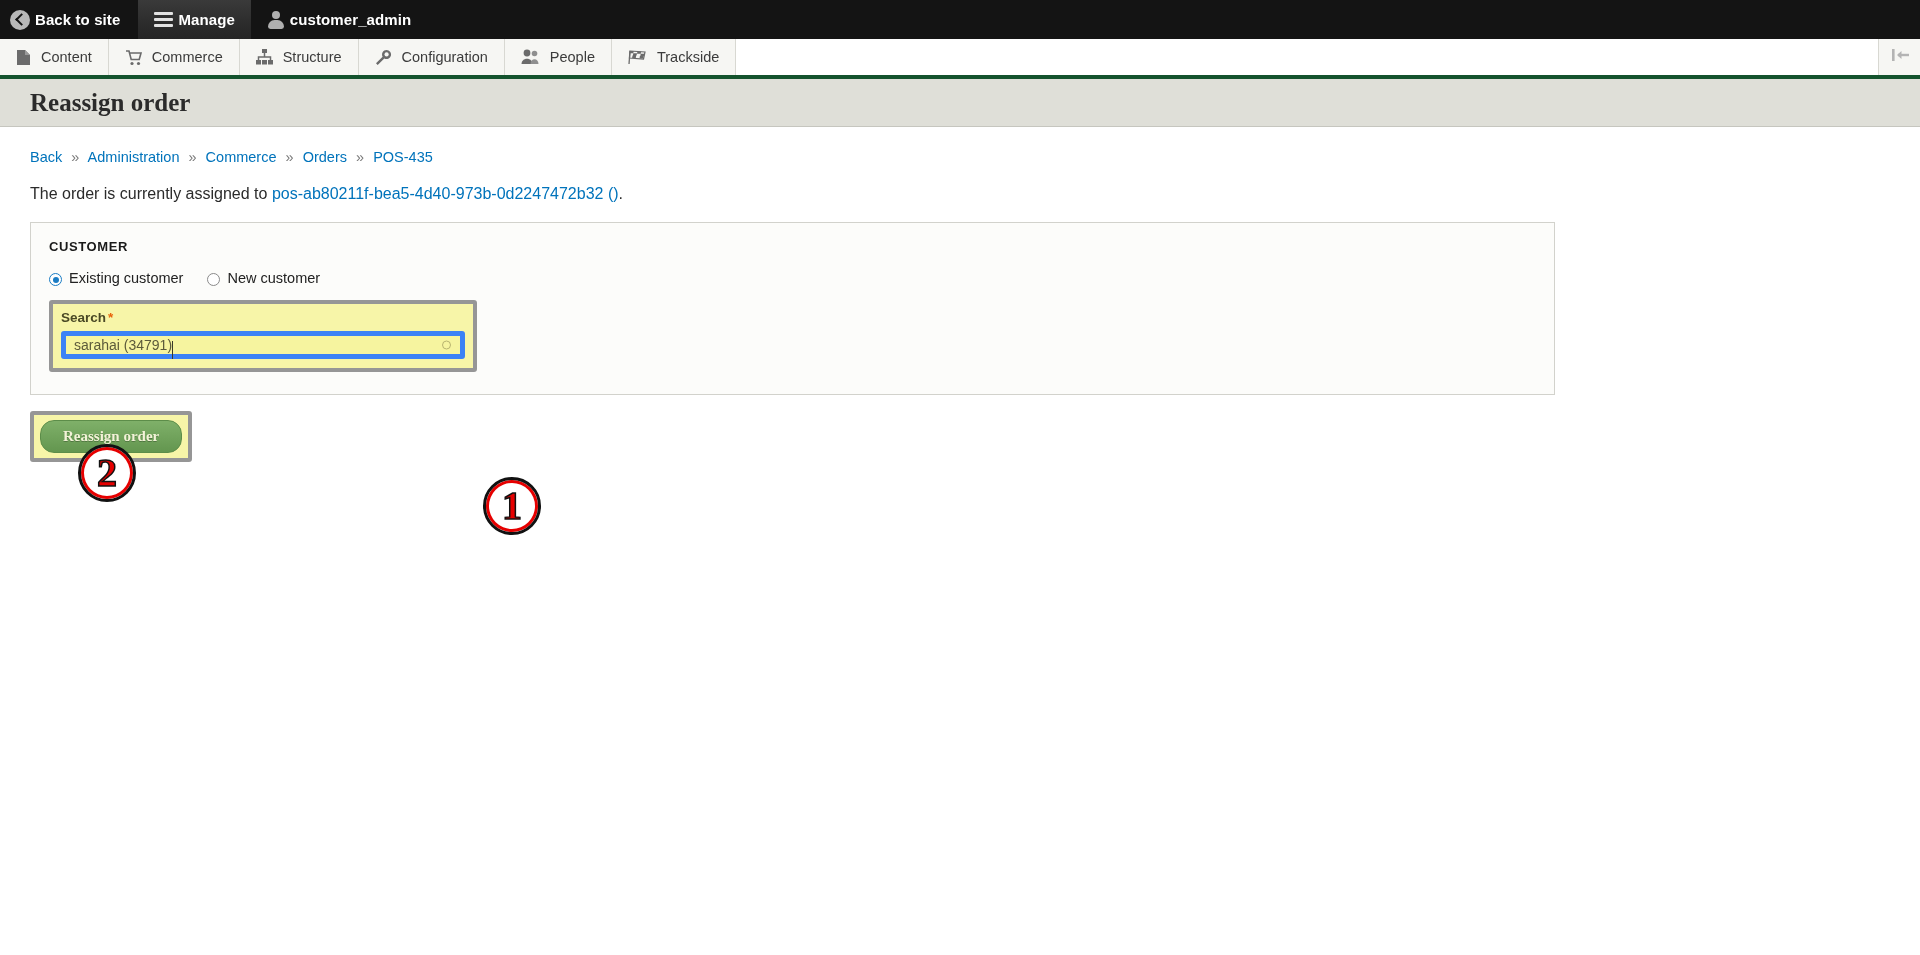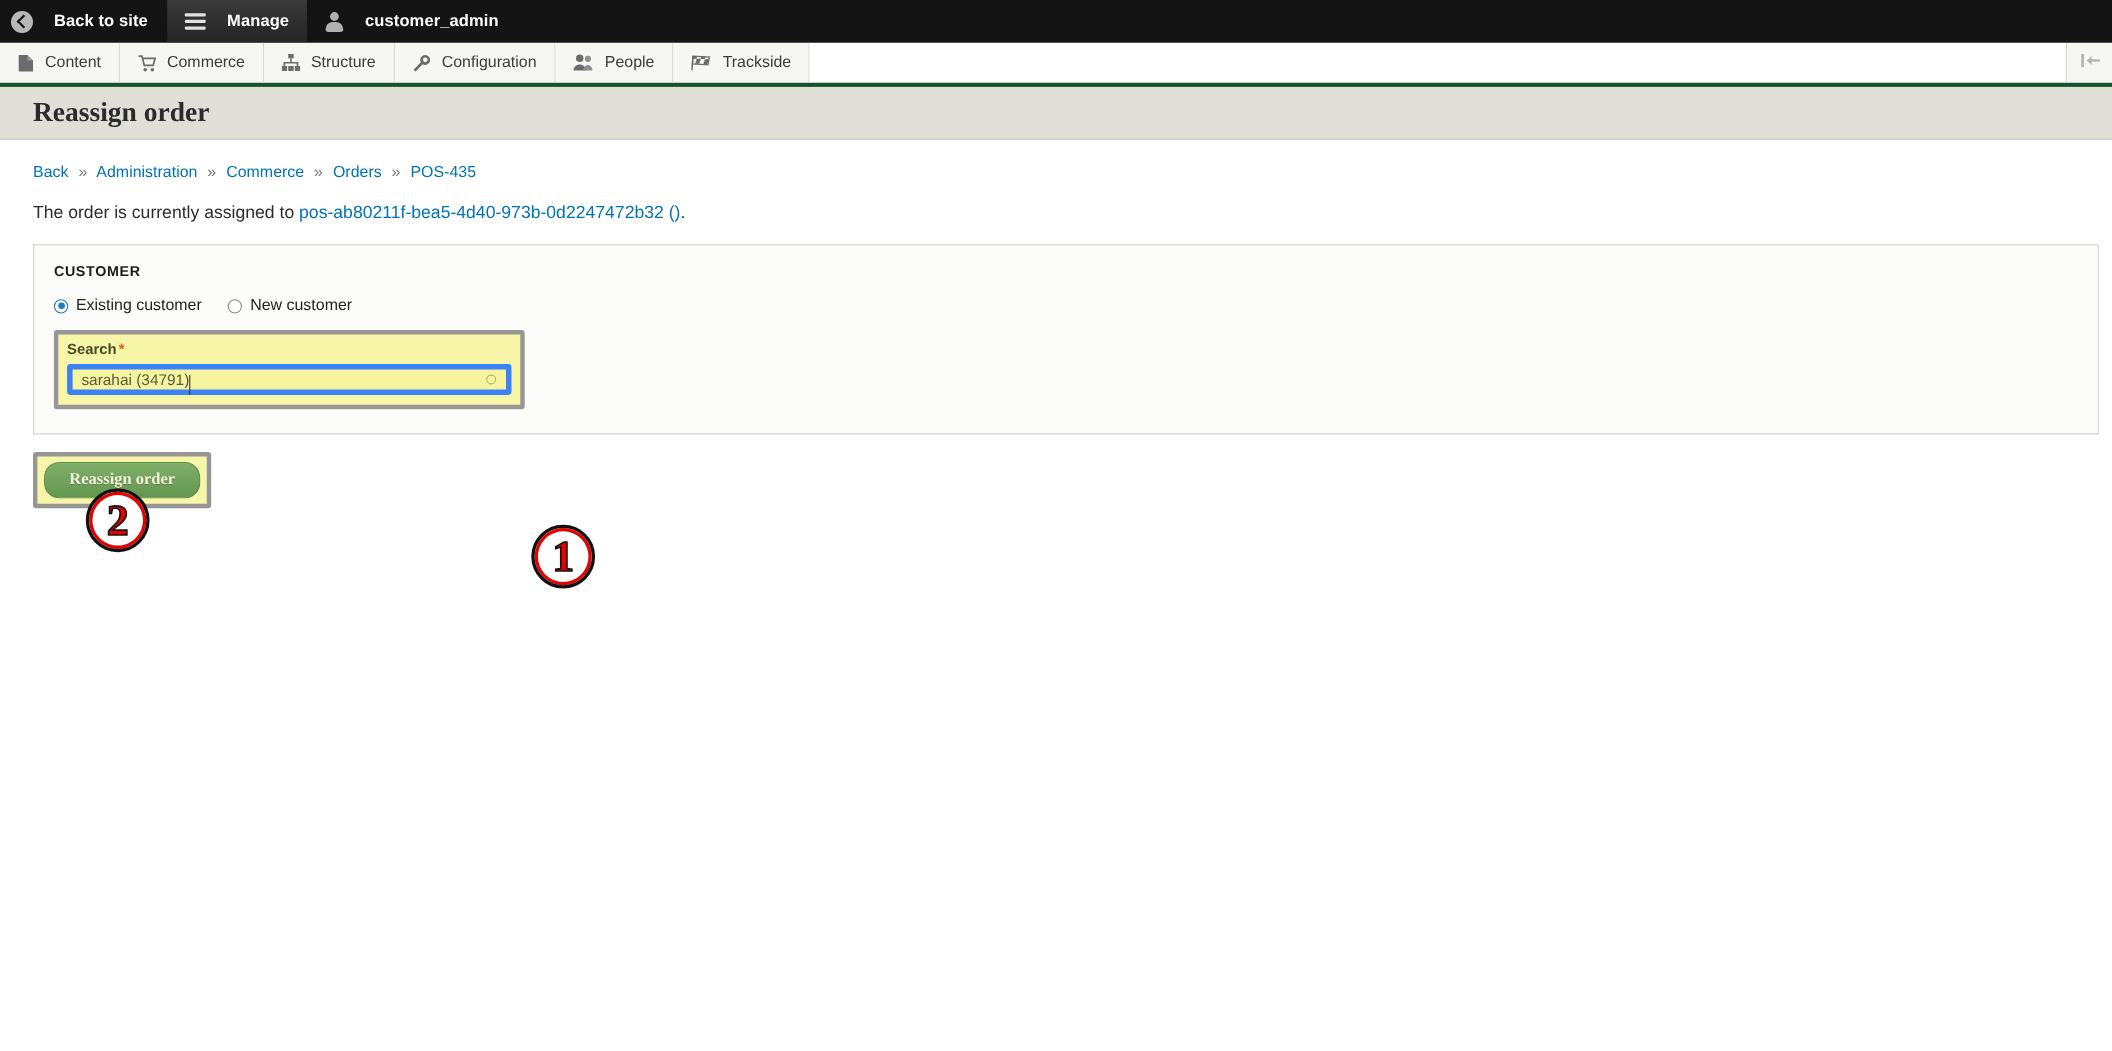--- a/index.html
+++ b/index.html
@@ -15,21 +15,21 @@
   .admin-toolbar {
     position: relative;
     height: 39px;
     background: #141414;
     display: flex;
     align-items: stretch;
   }
   .toolbar-item {
     display: flex;
     align-items: center;
-    gap: 19px;
+    gap: 5px;
     padding: 0 16px;
     color: #ffffff;
     font-size: 15px;
     font-weight: bold;
     letter-spacing: .1px;
     white-space: nowrap;
     cursor: pointer;
   }
   .toolbar-item.home { padding-left: 10px; padding-right: 18px; }
   .toolbar-item.active {
@@ -136,38 +136,38 @@
     margin-bottom: 19px;
   }
   .assigned-line a { color: #0073bb; text-decoration: none; cursor: pointer; }
 
   
   fieldset.customer-box {
     margin: 0;
     border: 1px solid #d2d2cc;
     background: #fcfcfa;
     padding: 16px 18px 22px 18px;
-    width: 1878px;
+    width: 1525px;
     position: relative;
   }
   .legend {
     font-size: 13px;
     font-weight: bold;
     letter-spacing: .6px;
     color: #1a1a1a;
     margin-bottom: 16px;
   }
   .radio-row {
     display: flex;
     align-items: center;
     gap: 24px;
     margin-bottom: 14px;
   }
   .radio-opt {
-    display: flex; align-items: center; gap: 7px;
+    display: flex; align-items: flex-end; gap: 7px;
     font-size: 14.5px; color: #222; cursor: pointer;
   }
   .radio {
     width: 13px; height: 13px; border-radius: 50%;
     border: 1px solid #8a8a8a; background: #fff;
     position: relative; flex: 0 0 auto;
   }
   .radio.checked { border-color: #1a7cc4; }
   .radio.checked::after {
     content:""; position:absolute; left: 2.5px; top: 2.5px;

